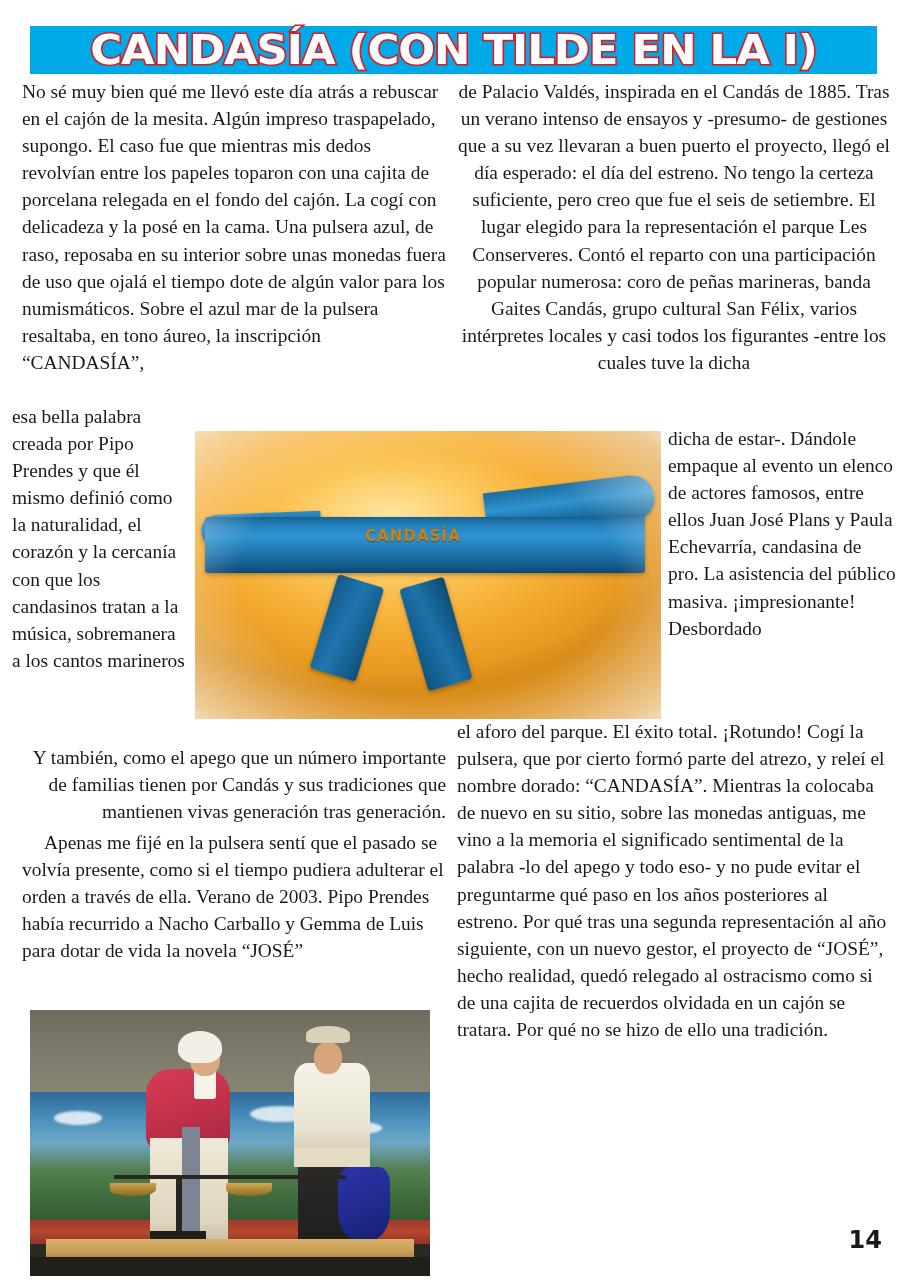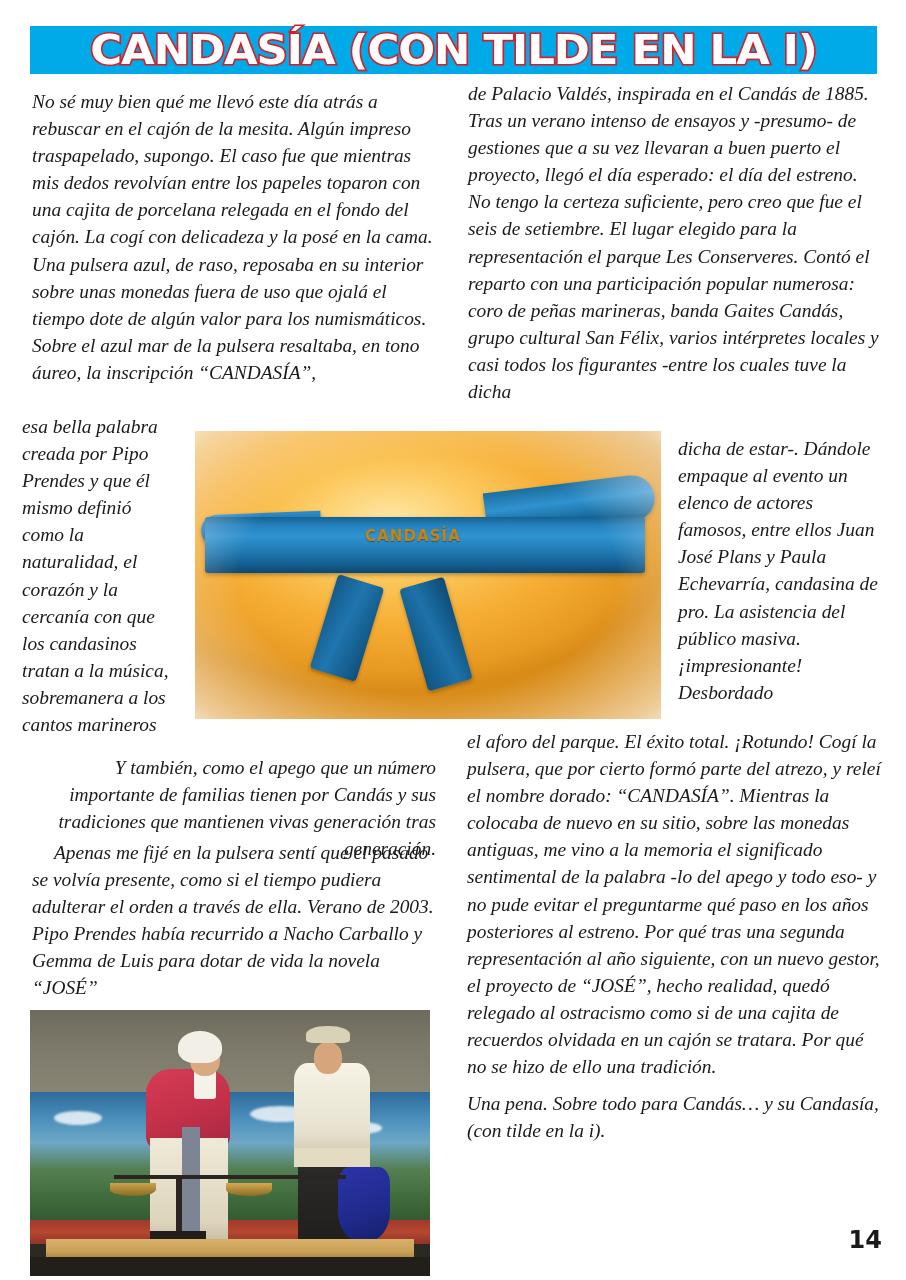--- a/index.html
+++ b/index.html
@@ -46,24 +46,24 @@
     transform-origin: center center;
   }
 
   
   .col {
     position: absolute;
     font-size: 19.4px;
     line-height: 27.1px;
     text-align: left;
   }
-  .col p { margin: 10px; font-style: italic; }
+  .col p { margin: 0; }
 
   #col-left-top   { left: 22px;  top: 78px;  width: 424px; }
-  #col-right-top  { left: 458px; top: 70px;  width: 432px; }
+  #col-right-top  { left: 458px; top: 78px;  width: 432px; text-align: center; }
 
   #col-left-wrap  { left: 12px;  top: 403px; width: 176px; }
   #col-right-wrap { left: 668px; top: 425px; width: 228px; }
 
   #col-left-mid   { left: 22px;  top: 744px; width: 424px; text-align: right; }
   #col-left-mid2  { left: 22px;  top: 829px; width: 424px; }
   #col-right-bot  { left: 457px; top: 718px; width: 436px; }
 
   .indent { text-indent: 22px; }
 
@@ -241,21 +241,20 @@
 
 <div class="col" id="col-left-mid">
   <p>Y también, como el apego que un número importante de familias tienen por Candás y sus tradiciones que mantienen vivas generación tras generación.</p>
 </div>
 <div class="col" id="col-left-mid2">
   <p class="indent">Apenas me fijé en la pulsera sentí que el pasado se volvía presente, como si el tiempo pudiera adulterar el orden a través de ella. Verano de 2003. Pipo Prendes había recurrido a Nacho Carballo y Gemma de Luis para dotar de vida la novela “JOSÉ”</p>
 </div>
 
 <div class="col" id="col-right-bot">
   <p>el aforo del parque. El éxito total. ¡Rotundo! Cogí la pulsera, que por cierto formó parte del atrezo, y releí el nombre dorado: “CANDASÍA”. Mientras la colocaba de nuevo en su sitio, sobre las monedas antiguas, me vino a la memoria el significado sentimental de la palabra -lo del apego y todo eso- y no pude evitar el preguntarme qué paso en los años posteriores al estreno. Por qué tras una segunda representación al año siguiente, con un nuevo gestor, el proyecto de “JOSÉ”, hecho realidad, quedó relegado al ostracismo como si de una cajita de recuerdos olvidada en un cajón se tratara. Por qué no se hizo de ello una tradición.</p>
-  <p>Una pena. Sobre todo para Candás… y su Candasía, (con tilde en la i).</p>
 </div>
 
 <div id="theatre-photo">
   <div id="stage-wall"></div>
   <div id="stage-backdrop">
     <div class="cloud" style="left:6%; top:14%; width:48px; height:14px;"></div>
     <div class="cloud" style="left:55%; top:10%; width:62px; height:16px;"></div>
     <div class="cloud" style="left:78%; top:22%; width:40px; height:12px;"></div>
   </div>
   <div id="stage-floorwall"></div>

